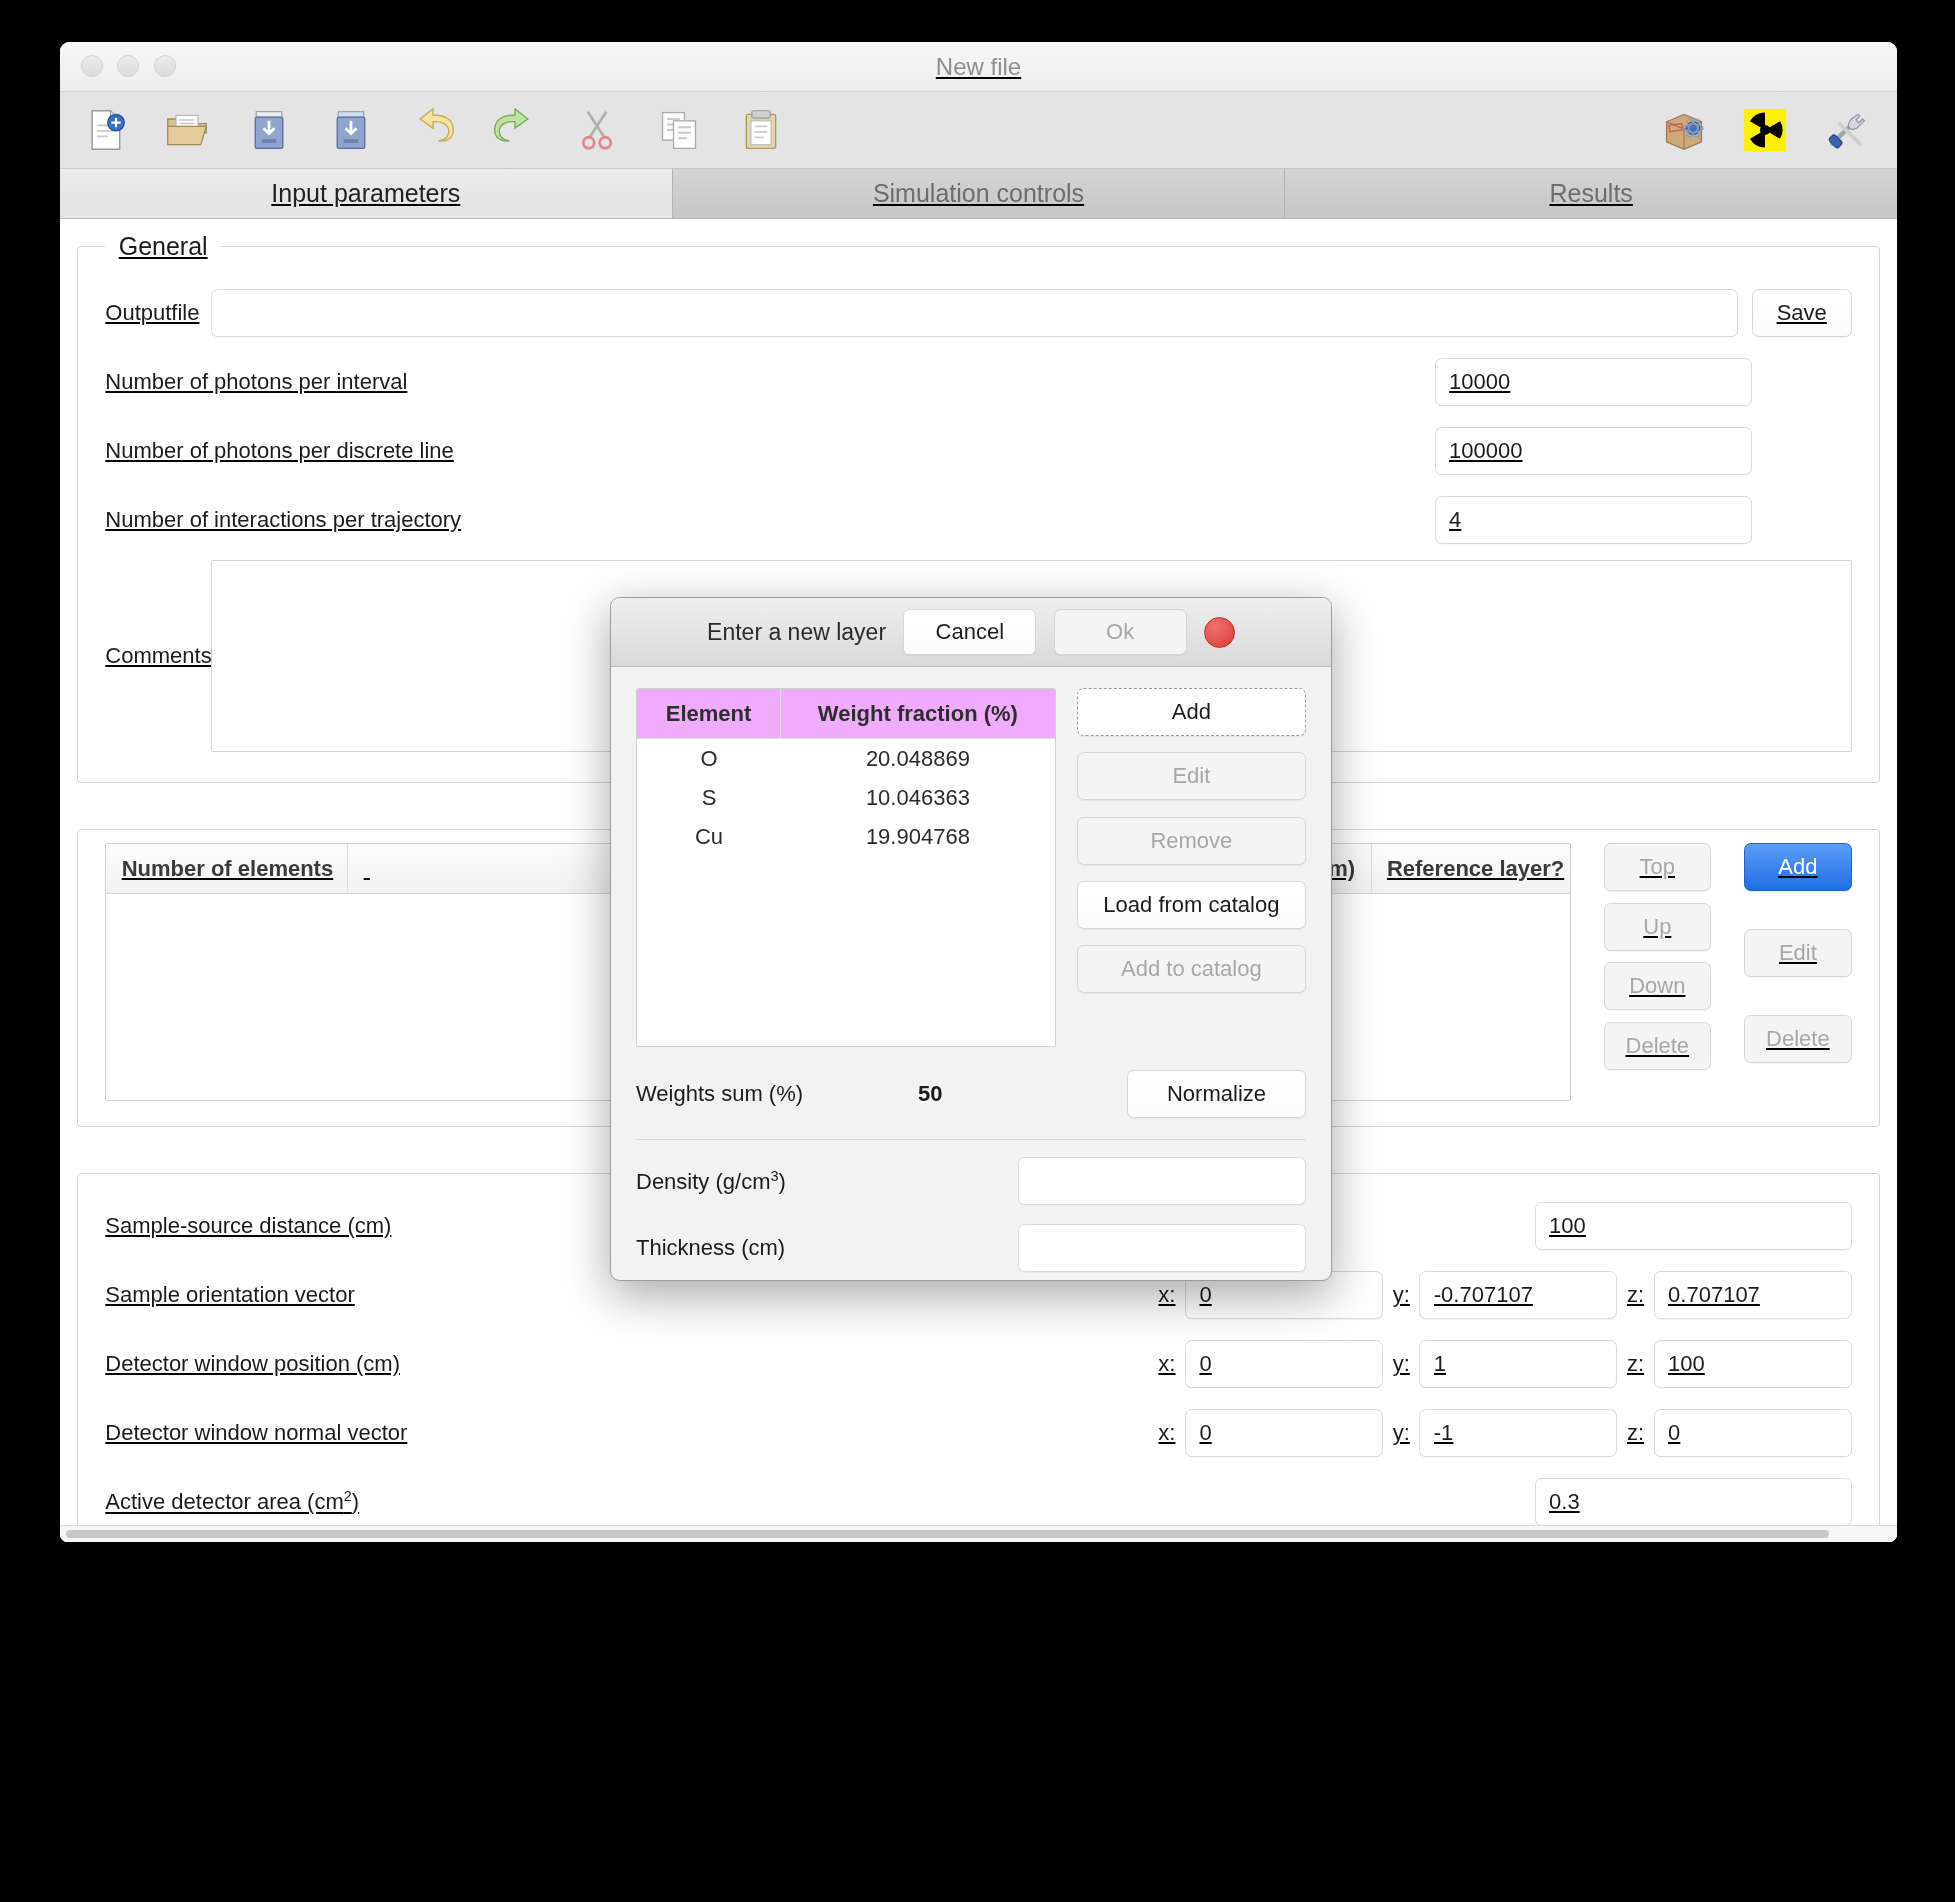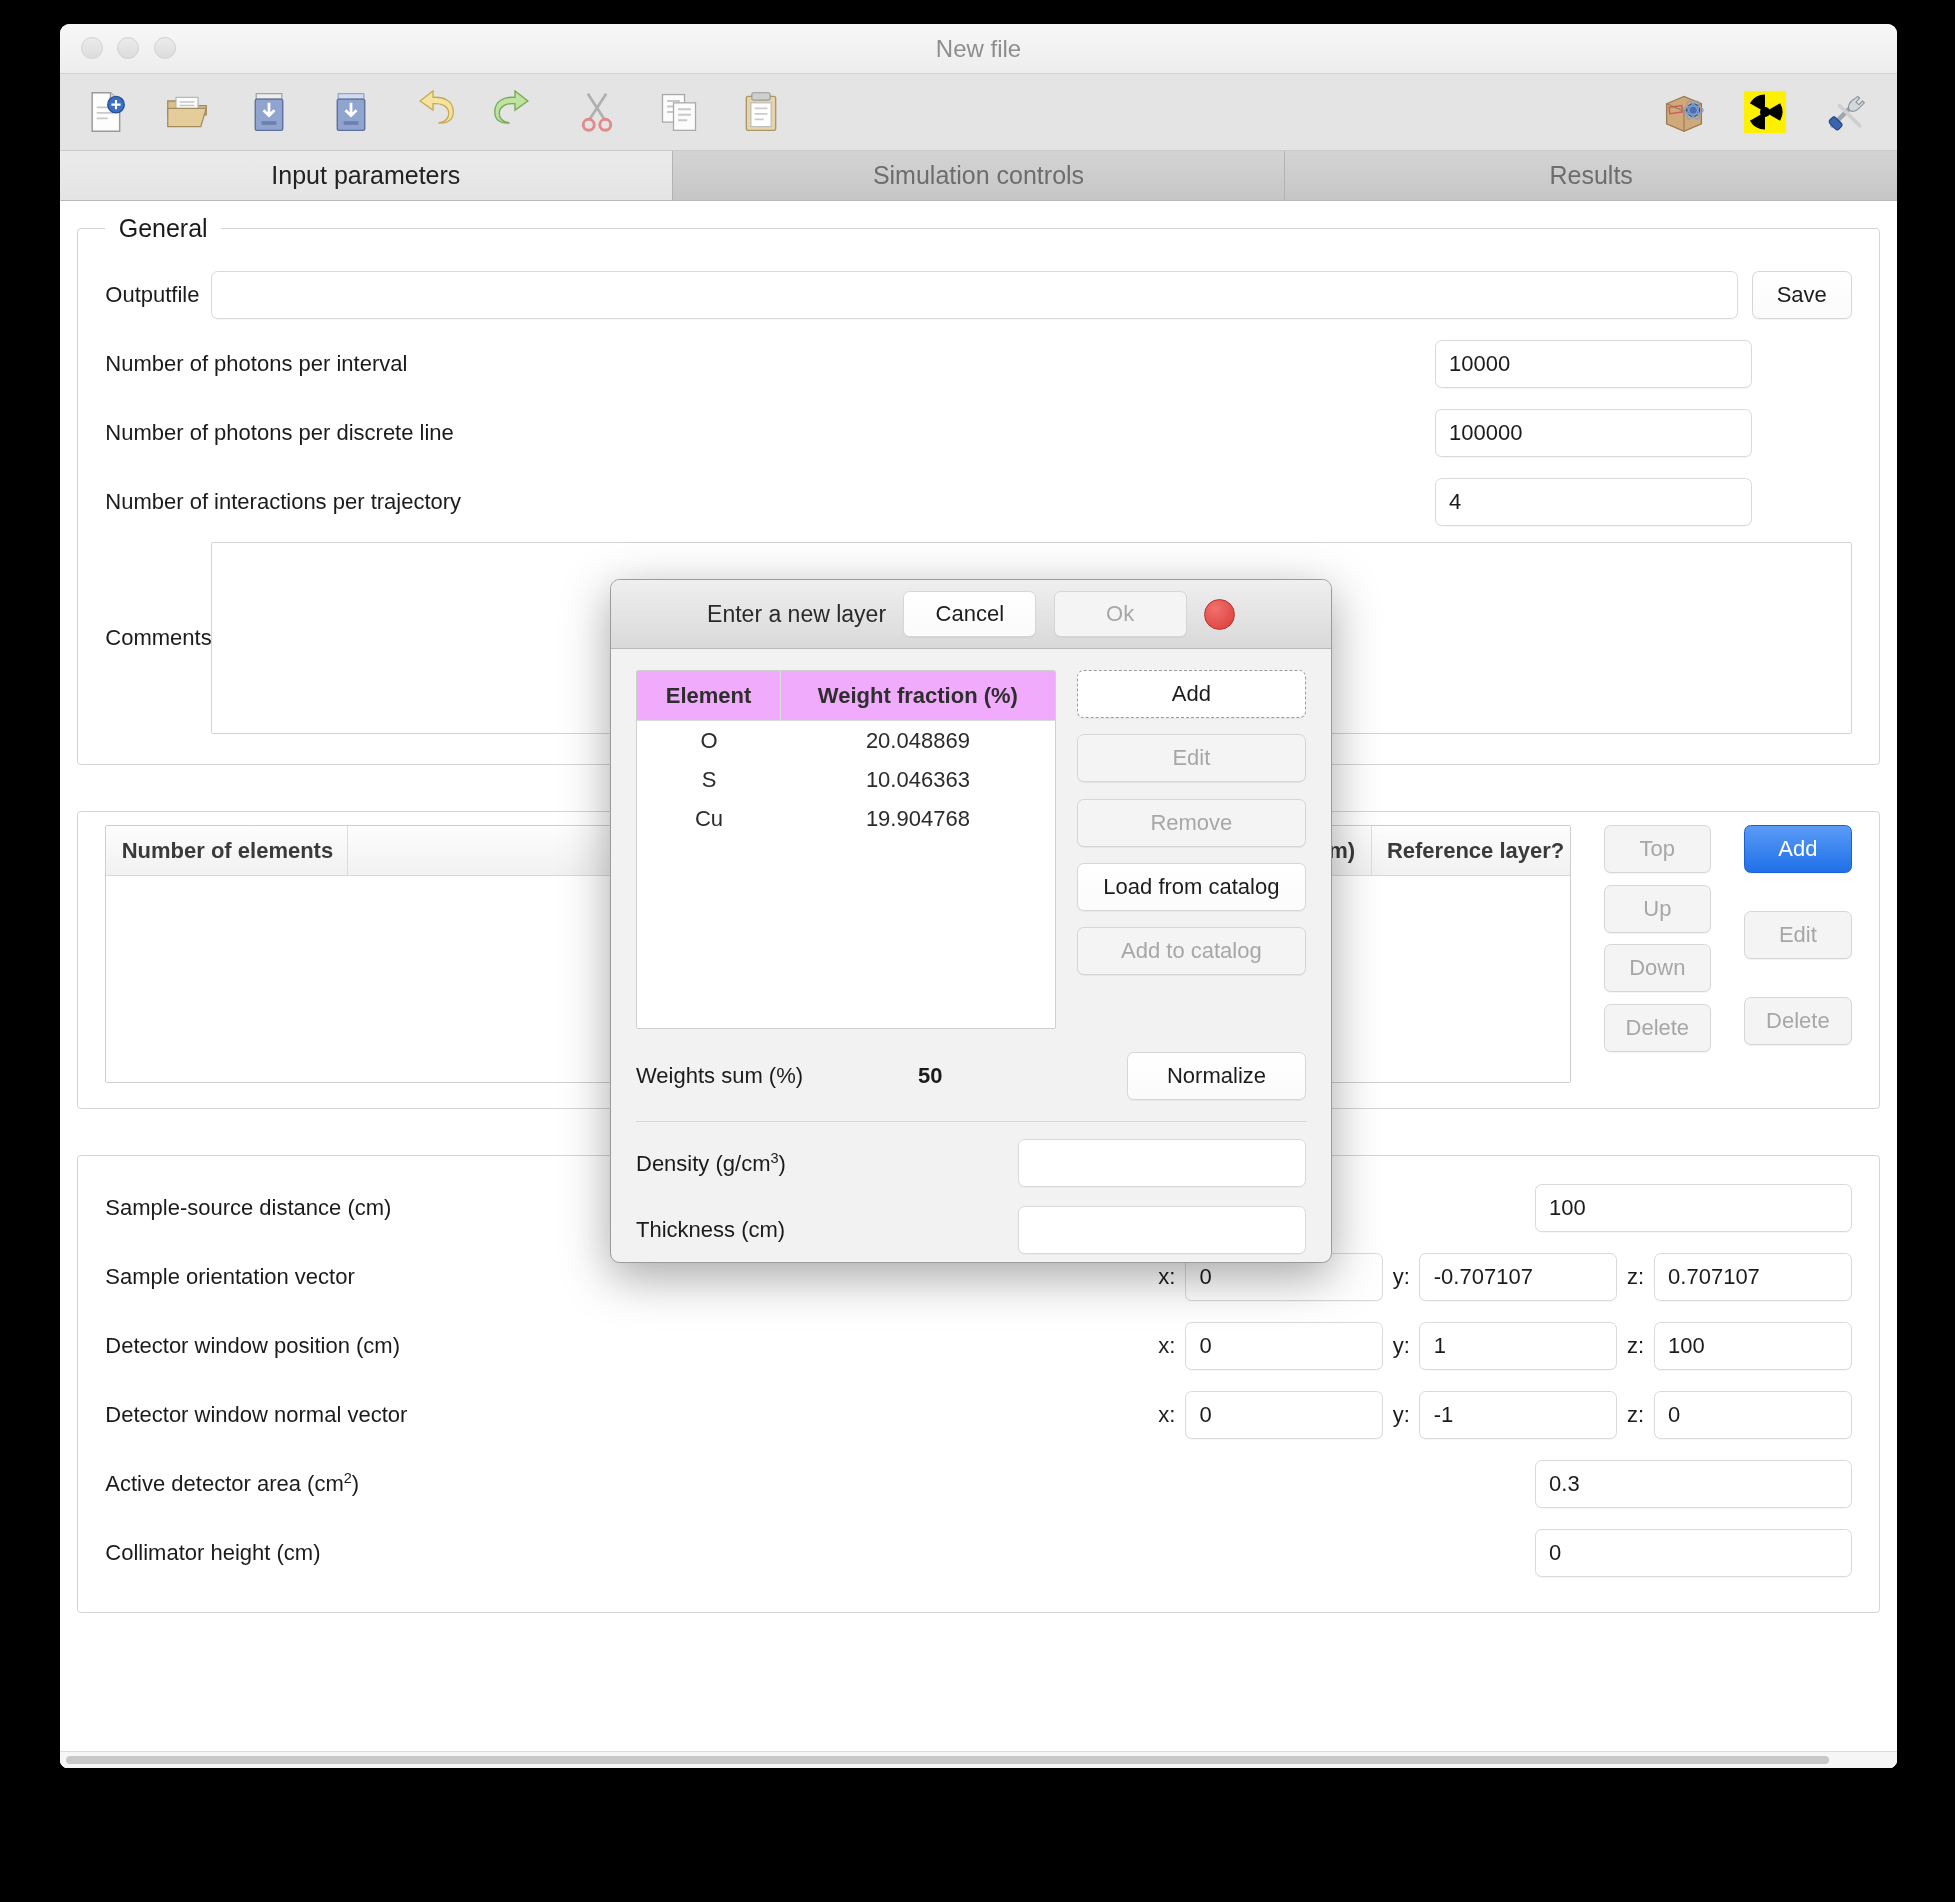--- a/index.html
+++ b/index.html
@@ -6,26 +6,27 @@
   html, body {
     width: 1956px; height: 1902px;
     background: #000;
     font-family: "Liberation Sans", sans-serif;
     overflow: hidden;
   }
 
   
   #window {
     position: absolute;
-    left: 60px; top: 24px;
-    width: 1837px; height: 1744px;
+    left: 60px; top: 42px;
+    width: 1837px; height: 1500px;
     background: #fff;
     border-radius: 9.6px 9.6px 7.7px 7.7px;
     box-shadow: 0 9.6px 38px rgba(0,0,0,.55);
     overflow: hidden;
+    text-decoration: underline;
   }
 
   
   #titlebar {
     position: relative;
     height: 50px;
     background: linear-gradient(#f7f7f7, #ededed);
     border-bottom: 1px solid #d3d3d3;
   }
   #lights { position: absolute; left: 21px; top: 13.4px; display: flex; gap: 14.4px; }

